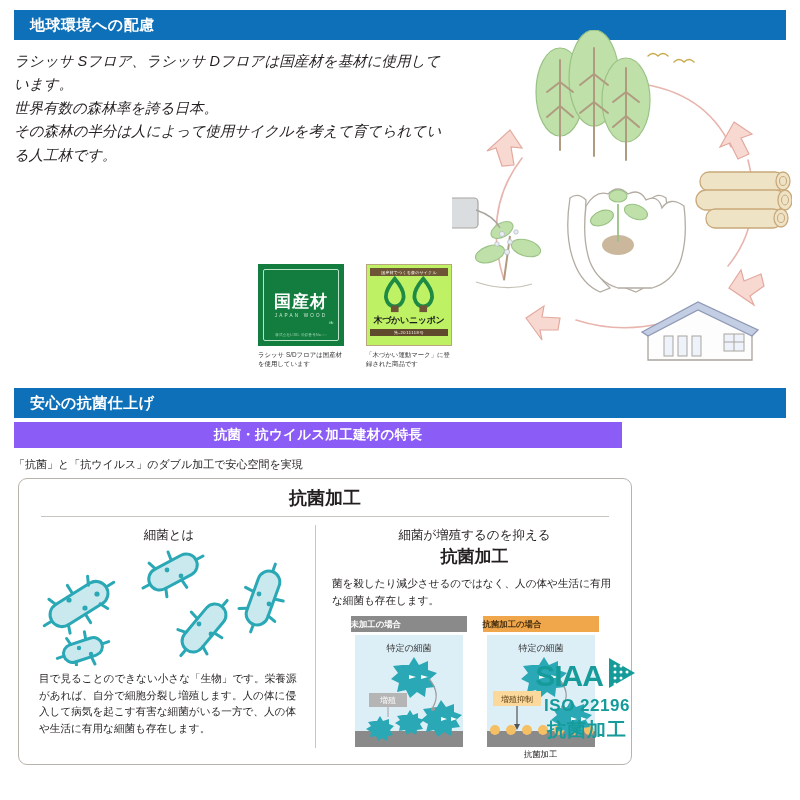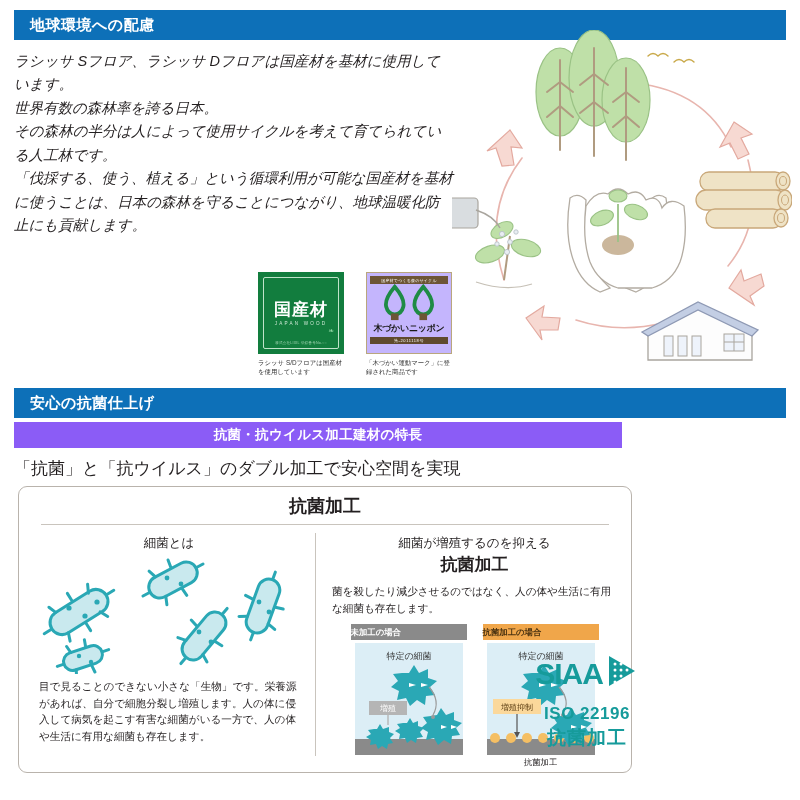--- a/index.html
+++ b/index.html
@@ -30,36 +30,36 @@
     position: absolute; left: 14px; top: 50px; width: 440px;
     font-size: 14.5px; line-height: 1.62; color: #231f20; font-style: italic;
   }
   .body-copy p { margin: 0; }
 
   
   .cycle { position: absolute; left: 452px; top: 30px; width: 340px; height: 345px; }
   .cycle svg { width: 100%; height: 100%; }
 
   
-  .certs { position: absolute; left: 258px; top: 272px; display: flex; gap: 22px; }
+  .certs { position: absolute; left: 258px; top: 264px; display: flex; gap: 22px; }
   .cert { width: 86px; }
   .cert-mark { width: 86px; height: 82px; position: relative; }
 
   .jw-mark { background: #127d3e; padding: 5px; }
   .jw-inner {
     border: 1.2px solid #bfe3c9; height: 100%;
     display: flex; flex-direction: column; align-items: center; justify-content: center;
     position: relative; border-radius: 2px;
   }
   .jw-kanji { color: #fff; font-size: 17px; font-weight: bold; letter-spacing: 1px; line-height: 1; }
   .jw-en { color: #cfe9d6; font-size: 4.6px; letter-spacing: 2.2px; margin-top: 3px; }
   .jw-foot { color: #9fd3b0; font-size: 3.6px; letter-spacing: .2px; position: absolute; bottom: 3px; }
   .jw-leaf { position: absolute; right: 4px; bottom: 13px; font-size: 7px; color: #8fd6a2; }
 
-  .wz-mark { background: #c4b5fd; border: 1px solid #b9a67e; padding: 3px 3px 0; }
+  .wz-mark { background: #bef264; border: 1px solid #b9a67e; padding: 3px 3px 0; }
   .wz-top {
     background: #6d5536; color: #fff; font-size: 4px; text-align: center;
     padding: 1.5px 0; letter-spacing: .2px;
   }
   .wz-trees { height: 38px; display: flex; justify-content: center; align-items: flex-end; }
   .wz-name { text-align: center; color: #1b1b1b; font-size: 9px; font-weight: bold; letter-spacing: -.3px; }
   .wz-num {
     background: #5f4a2e; color: #fff; font-size: 4px; text-align: center;
     margin-top: 2px; padding: 1px 0; letter-spacing: .6px;
   }
@@ -68,21 +68,21 @@
 
   
   .sec2 { position: absolute; left: 0; top: 388px; width: 674px; }
 
   .gray-bar {
     margin: 34px 0 0 14px; width: 608px; height: 26px;
     background: #8b5cf6; display: flex; align-items: center; justify-content: center;
   }
   .gray-bar .label { color: #fff; font-size: 13.5px; font-weight: bold; letter-spacing: .3px; }
 
-  .lead { margin: 9px 0 0 14px; font-size: 17px; color: #231f20; }
+  .lead { margin: 9px 0 0 14px; font-size: 11px; color: #231f20; }
 
   .panel {
     margin: 6px 0 0 18px; width: 614px; height: 287px;
     border: 1px solid #b9b3ac; border-radius: 9px; background: #fff;
     position: relative; overflow: hidden;
   }
   .panel-title {
     text-align: center; font-size: 18px; font-weight: bold;
     padding: 7px 0 6px; color: #231f20;
   }
@@ -109,37 +109,36 @@
   .dg-cap.plain { background: #8a8a8a; }
   .dg-cap.treated { background: #f0a64a; color: #4a3210; }
   .dg-body { height: 112px; margin-top: 3px; }
   .dg-body svg { width: 100%; height: 100%; }
   .dg-foot { text-align: center; font-size: 8.4px; margin-top: 2px; }
 
   
   .siaa { position: absolute; right: 22px; bottom: 22px; width: 130px; text-align: center; }
   .siaa-top { display: flex; align-items: center; justify-content: center; gap: 2px; }
   .siaa-word { font-size: 30px; font-weight: bold; color: #169b9b; letter-spacing: -1px; line-height: .9; }
-  .siaa-iso { font-size: 17px; font-weight: bold; color: #169b9b; letter-spacing: .5px; margin-top: 12px; }
+  .siaa-iso { font-size: 17px; font-weight: bold; color: #169b9b; letter-spacing: .5px; margin-top: 2px; }
   .siaa-jp { font-size: 19px; font-weight: bold; color: #169b9b; letter-spacing: 1px; margin-top: 1px; }
 </style>
 </head>
 <body>
 
 <div class="sec1">
 
   <div class="blue-bar">
     <span class="label">地球環境への配慮</span>
   </div>
 
   <div class="body-copy">
     <p>ラシッサ Sフロア、ラシッサ Dフロアは国産材を基材に使用しています。</p>
     <p>世界有数の森林率を誇る日本。</p>
     <p>その森林の半分は人によって使用サイクルを考えて育てられている人工林です。</p>
-    <p>「伐採する、使う、植える」という循環利用が可能な国産材を基材に使うことは、日本の森林を守ることにつながり、地球温暖化防止にも貢献します。</p>
   </div>
 
   <div class="cycle">
     <svg viewBox="0 0 340 345" xmlns="http://www.w3.org/2000/svg">
       <g fill="none" stroke="#e8b5ae" stroke-width="1.6">
         <path d="M183 53 q70 8 96 64" stroke-linecap="round"></path>
         <path d="M296 130 q16 62 -20 106" stroke-linecap="round"></path>
         <path d="M252 278 q-66 32 -128 12" stroke-linecap="round"></path>
         <path d="M52 250 q-22 -70 18 -122" stroke-linecap="round"></path>
       </g>

